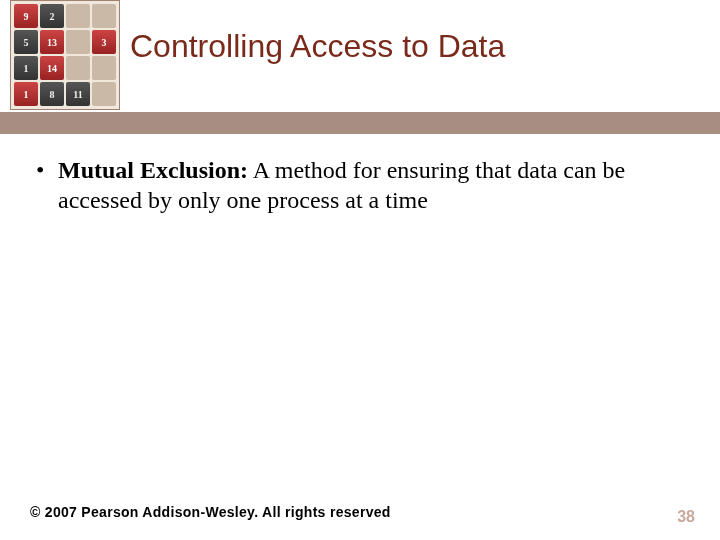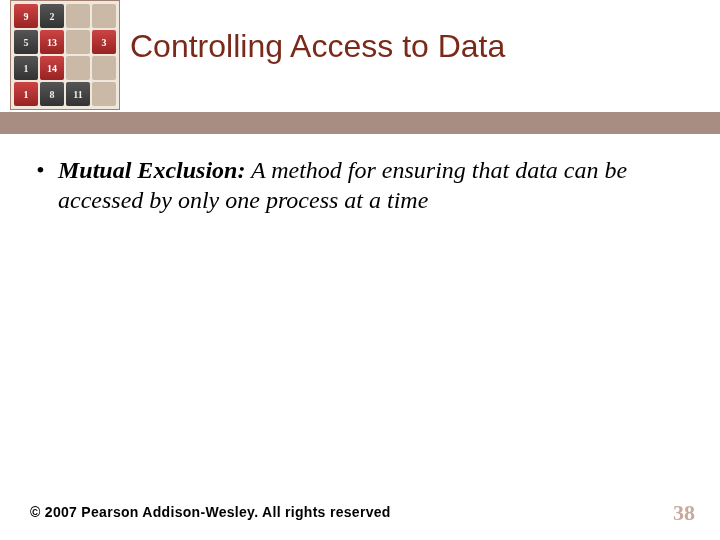--- a/index.html
+++ b/index.html
@@ -62,21 +62,20 @@
     z-index: 1;
   }
   .content {
     position: absolute;
     top: 155px;
     left: 30px;
     right: 30px;
     font-size: 24px;
     color: #000;
     line-height: 1.25;
-    font-style: italic;
   }
   .content ul { list-style: none; }
   .content li { position: relative; padding-left: 28px; margin-bottom: 4px; }
   .content li::before {
     content: "•";
     position: absolute;
     left: 6px;
     top: 0;
   }
   .content .term { font-weight: bold; }
@@ -87,23 +86,23 @@
     font-size: 14px;
     font-family: Arial, Helvetica, sans-serif;
     font-weight: bold;
     color: #000;
     letter-spacing: 0.3px;
   }
   .page-num {
     position: absolute;
     right: 25px;
     bottom: 14px;
-    font-size: 22px;
+    font-size: 16px;
     font-weight: bold;
-    font-family: Liberation Serif, serif;
+    font-family: Liberation Sans, sans-serif;
     color: #c8a99c;
   }
 </style>
 </head>
 <body>
 
 <div class="header-area">
   <div class="puzzle-img" id="puzzle">
       <div class="tile red">9</div>
       <div class="tile dark">2</div>

